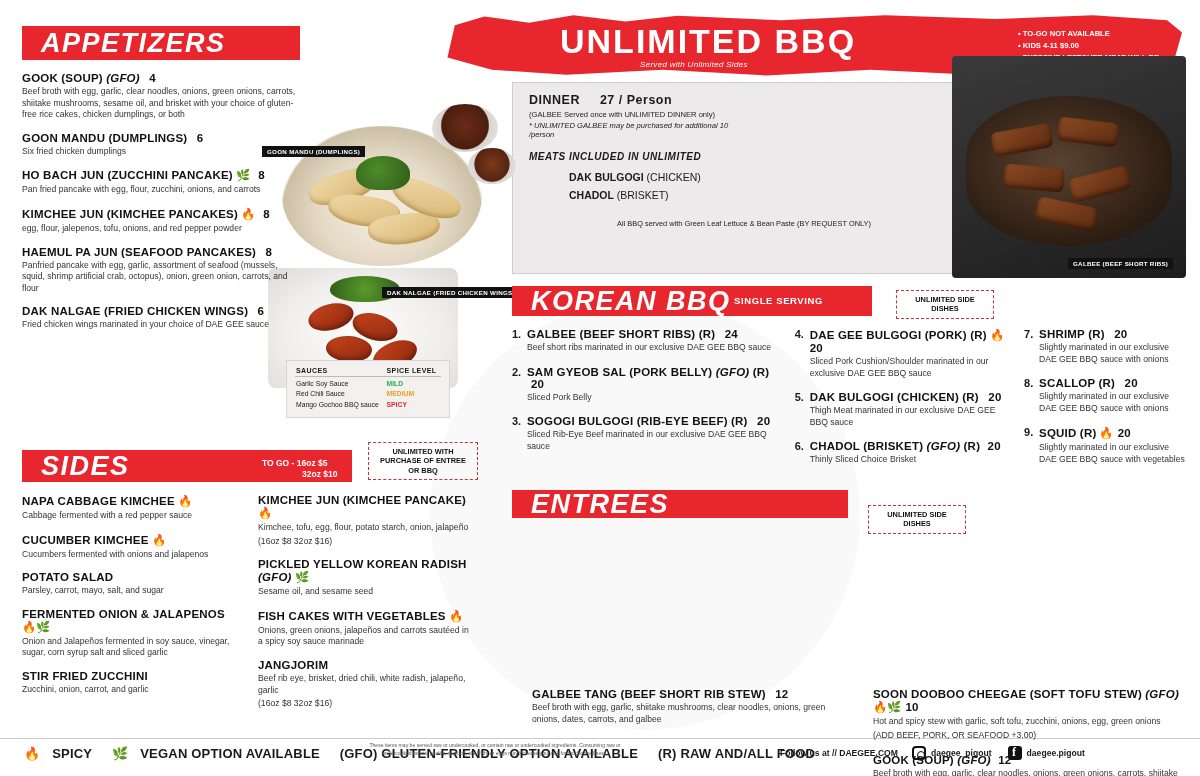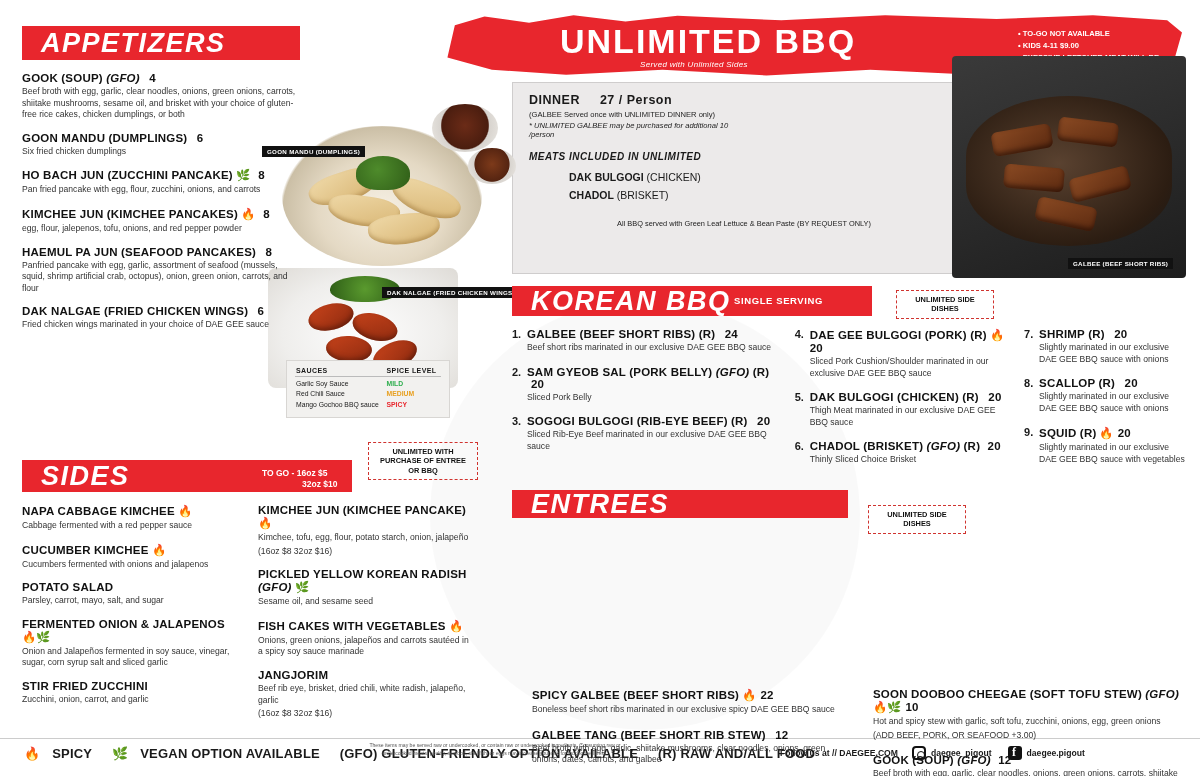--- a/index.html
+++ b/index.html
@@ -37,21 +37,21 @@
   .chili { color:#e8262d; }
   .veg { color:#2eae4e; }
 
   
   #appetizers { position:absolute; left:22px; top:26px; width:280px; }
   #appetizers .redbar { height:34px; width:278px; }
   #appetizers .list { margin-top:12px; }
   #appetizers .entry { margin-bottom:11px; }
 
   
-  #sides { position:absolute; left:22px; top:460px; width:470px; }
+  #sides { position:absolute; left:22px; top:450px; width:470px; }
   #sides .redbar { height:32px; width:330px; position:relative; }
   #sides-togo {
     position:absolute; left:240px; top:8px;
     font-size:8.5px; color:#fff; font-weight:bold; line-height:1.3;
     letter-spacing:0;
   }
   .dashed-box {
     border:1px dashed #d0332f; color:#111;
     font-size:7.4px; font-weight:bold; text-align:center;
     padding:4px 6px; line-height:1.25;
@@ -546,24 +546,20 @@
   <div id="entrees" class="above">
     <div class="redbar">
       <span class="sec-title">ENTREES</span>
     </div>
   </div>
   <div id="entrees-side" class="dashed-box above">UNLIMITED SIDE DISHES</div>
 
   <div class="en-cols above">
     <div class="en-col">
       <div class="en-entry">
-        <div class="item-name"><span>SPICY GALBEE (BEEF SHORT RIBS)</span> <span class="chili">🔥</span> <span class="price">22</span></div>
-        <div class="item-desc">Boneless beef short ribs marinated in our exclusive spicy DAE GEE  BBQ sauce</div>
-      </div>
-      <div class="en-entry">
         <div class="item-name"><span>GALBEE TANG (BEEF SHORT RIB STEW)</span> <span class="price" style="margin-left:6px">12</span></div>
         <div class="item-desc">Beef broth with egg, garlic, shiitake mushrooms, clear noodles, onions, green onions, dates,  carrots, and galbee</div>
       </div>
 
     </div>
 
     <div class="en-col">
       <div class="en-entry">
         <div class="item-name"><span>SOON DOOBOO CHEEGAE (SOFT TOFU STEW)</span> <i>(GFO)</i> <span class="chili">🔥</span><span class="veg">🌿</span> <span class="price">10</span></div>
         <div class="item-desc">Hot and spicy stew with garlic, soft tofu, zucchini, onions, egg, green onions</div>

